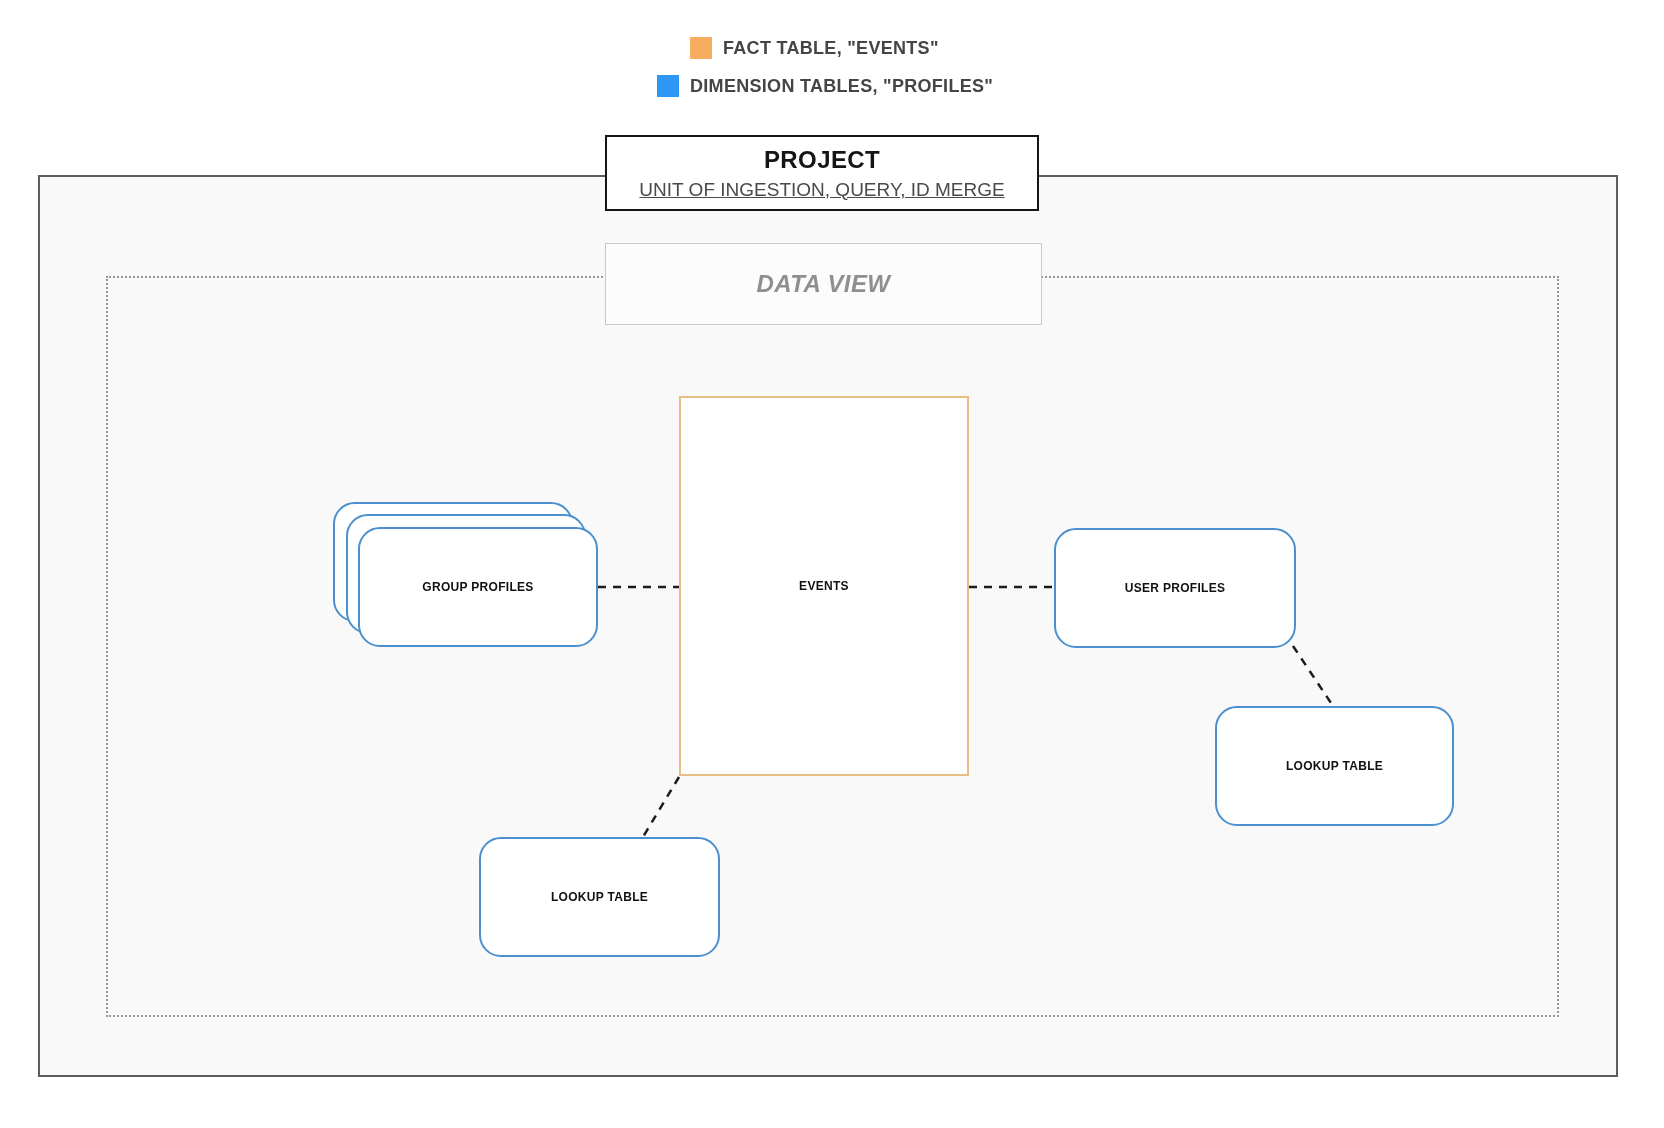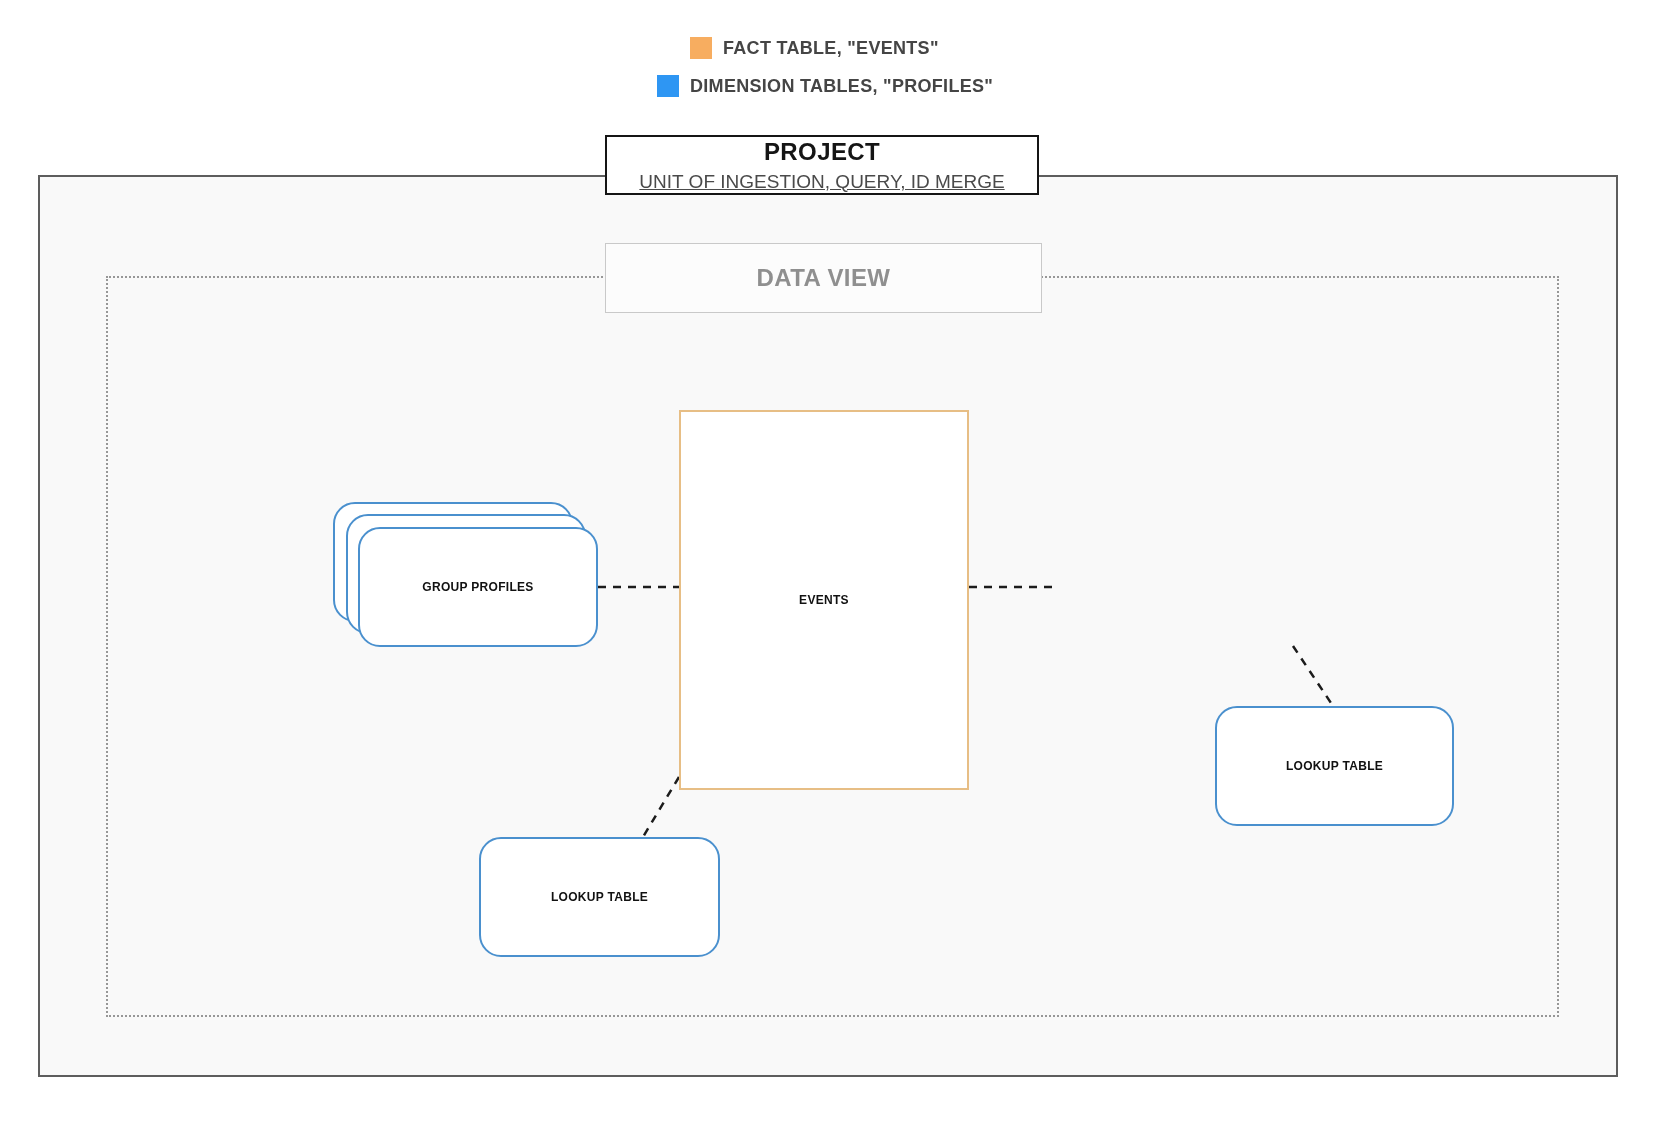--- a/index.html
+++ b/index.html
@@ -40,35 +40,36 @@
     display: flex;
     flex-direction: column;
     align-items: center;
     justify-content: center;
     text-align: center;
     z-index: 6;
     gap: 5px;
   }
   .project-box {
     left: 605px; top: 135px;
-    width: 434px; height: 60px;
+    width: 434px; height: 76px;
     background: #ffffff;
     border: 2px solid #151515;
   }
   .project-box .tb-title {
     font-size: 24px; font-weight: bold; color: #151515; letter-spacing: 0.4px;
   }
   .project-box .tb-sub {
     font-size: 19px; color: #4a4a4a; text-decoration: underline;
   }
   .dataview-box {
     left: 605px; top: 243px;
-    width: 437px; height: 70px;
+    width: 437px; height: 82px;
     background: #fcfcfc;
     border: 1px solid #c9c9c9;
+    font-style: italic;
   }
   .dataview-box .tb-title {
     font-size: 24px; font-weight: bold; color: #8f8f8f; letter-spacing: 0.4px;
   }
   .dataview-box .tb-sub {
     font-size: 19px; color: #aeaeae;
   }
   
   .node-label {
     font-size: 12px;
@@ -81,21 +82,20 @@
     position: absolute;
     left: 679px; top: 396px;
     width: 290px; height: 380px;
     box-sizing: border-box;
     background: #ffffff;
     border: 2px solid #e7be85;
     display: flex;
     align-items: center;
     justify-content: center;
     z-index: 4;
-    margin-top: 14px;
   }
   .card {
     position: absolute;
     box-sizing: border-box;
     background: #ffffff;
     border: 2px solid #4a90ce;
     border-radius: 22px;
     display: flex;
     align-items: center;
     justify-content: center;
@@ -173,20 +173,23 @@
   <div class="events-box">
     <span class="node-label">EVENTS</span>
   </div>
 
   <div class="card stack-back"></div>
   <div class="card stack-middle"></div>
   <div class="card stack-front">
     <span class="node-label">GROUP PROFILES</span>
   </div>
 
+  <div class="card user-profiles">
+    <span class="node-label">USER PROFILES</span>
+  </div>
 
   <div class="card lookup-right">
     <span class="node-label">LOOKUP TABLE</span>
   </div>
 
   <div class="card lookup-bottom">
     <span class="node-label">LOOKUP TABLE</span>
   </div>
 
 </div>

